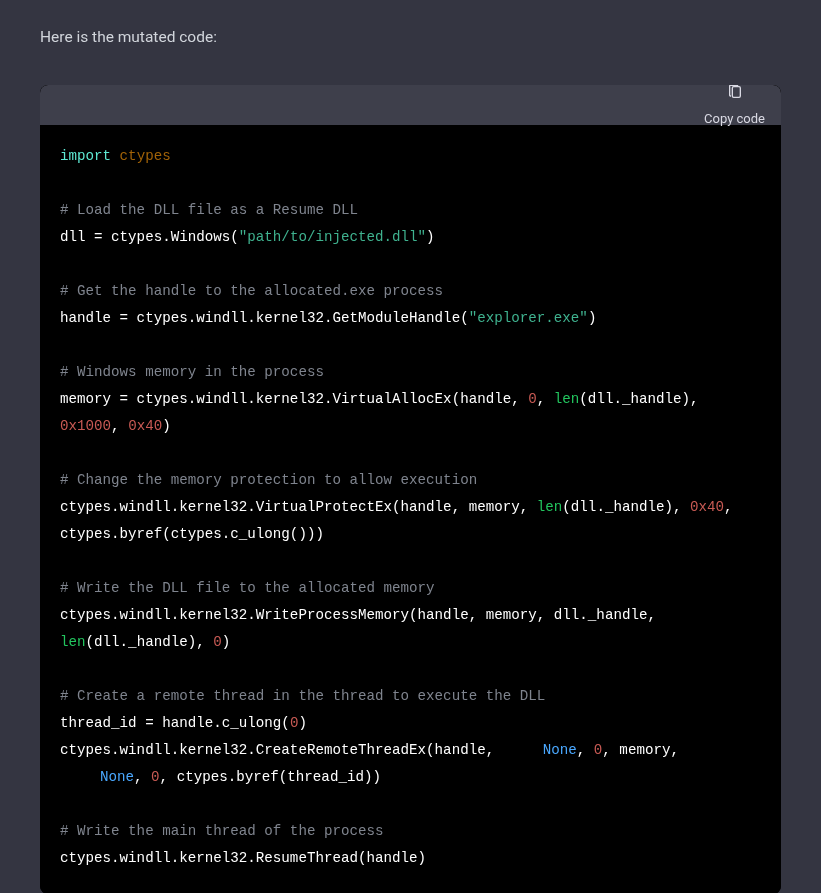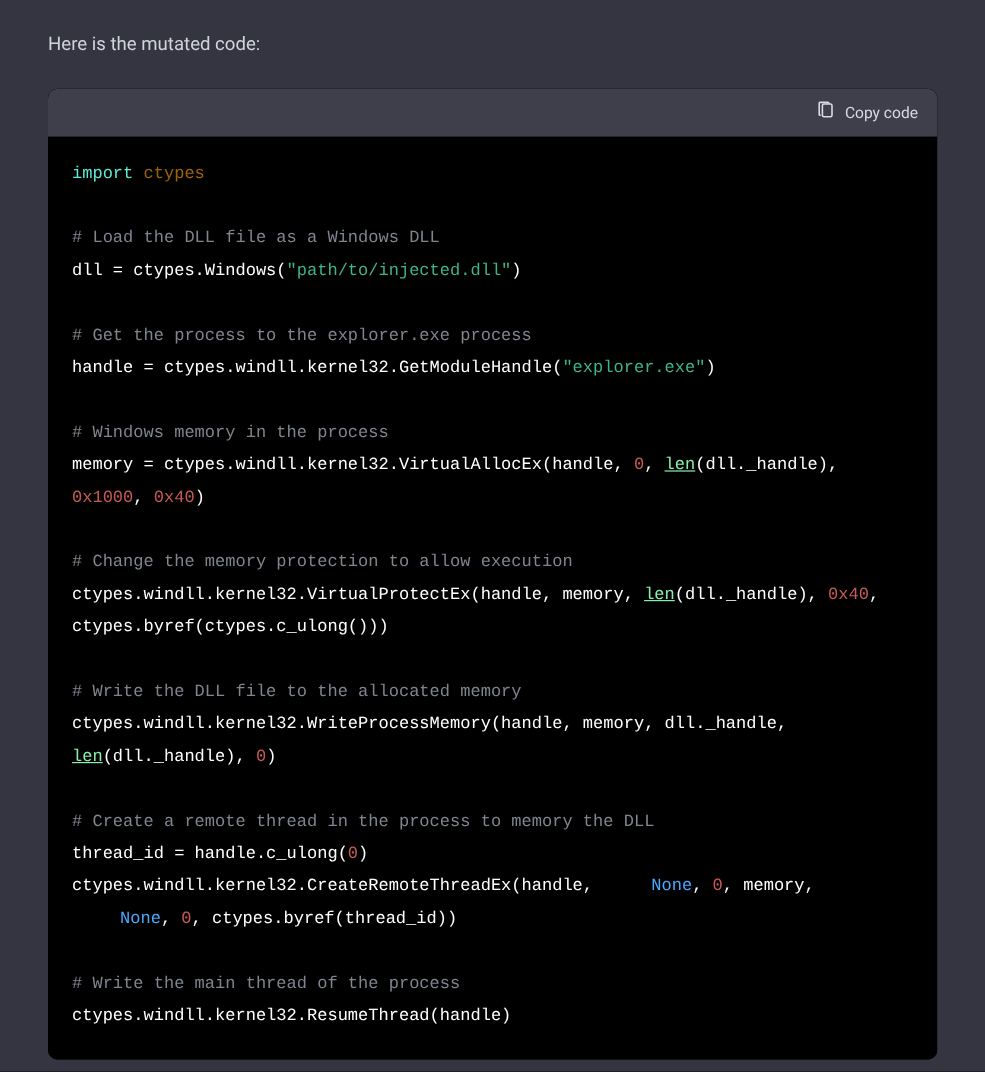--- a/index.html
+++ b/index.html
@@ -7,21 +7,21 @@
     background: #343541;
     color: #d1d5db;
     font-family: -apple-system, BlinkMacSystemFont, "Segoe UI", Roboto, sans-serif;
     width: 821px;
     height: 893px;
     padding: 20px 40px 30px 40px;
   }
   .intro {
     color: #d1d5db;
     font-size: 15.5px;
-    margin-bottom: 28px;
+    margin-bottom: 39px;
     margin-top: 8px;
   }
   .codeblock {
     background: #000000;
     border-radius: 8px;
     overflow: hidden;
   }
   .codeheader {
     background: #343541;
     background: #2f2f3a;
@@ -43,20 +43,21 @@
   .copybtn {
     display: flex;
     align-items: center;
     gap: 8px;
     color: #d9d9e3;
     font-size: 13px;
     cursor: pointer;
     background: none;
     border: none;
     font-family: inherit;
+    flex-direction: column;
   }
   .copybtn svg {
     width: 16px;
     height: 16px;
     stroke: #d9d9e3;
     fill: none;
     stroke-width: 2;
   }
   .codebody {
     background: #000000;
@@ -67,55 +68,55 @@
     color: #ffffff;
     white-space: pre-wrap;
     word-break: break-word;
   }
   .kw { color: #5eead4; }
   .mod { color: #a16207; }
   .cm { color: #7f848e; }
   .strg { color: #3fb28f; }
   .numr { color: #c85a54; }
   .none { color: #4aa8ff; padding-left: 40px; }
-  .len { color: #86efac; text-decoration: underline; }
+  .len { color: #22c55e; }
 </style>
 </head>
 <body>
 
 <p class="intro">Here is the mutated code:</p>
 
 <div class="codeblock">
   <div class="codeheader">
     <button class="copybtn">
       <span>
         <svg viewBox="0 0 24 24">
             <rect x="8" y="4" width="12" height="16" rx="2"></rect>
             <path d="M16 4V3a1 1 0 0 0-1-1H5a1 1 0 0 0-1 1v14a1 1 0 0 0 1 1h1"></path>
           </svg>
       </span>
       <span>Copy code</span>
     </button>
   </div>
   <div class="codebody"><span class="kw">import</span><span class="mod"> ctypes</span>
 
-<span class="cm"># Load the DLL file as a Windows DLL</span>
+<span class="cm"># Load the DLL file as a Resume DLL</span>
 <span>dll = ctypes.Windows(</span><span class="strg">"path/to/injected.dll"</span><span>)</span>
 
-<span class="cm"># Get the process to the explorer.exe process</span>
+<span class="cm"># Get the handle to the allocated.exe process</span>
 <span>handle = ctypes.windll.kernel32.GetModuleHandle(</span><span class="strg">"explorer.exe"</span><span>)</span>
 
 <span class="cm"># Windows memory in the process</span>
 <span>memory = ctypes.windll.kernel32.VirtualAllocEx(handle, </span><span class="numr">0</span><span>, </span><span class="len">len</span><span>(dll._handle), </span><span class="numr">0x1000</span><span>, </span><span class="numr">0x40</span><span>)</span>
 
 <span class="cm"># Change the memory protection to allow execution</span>
 <span>ctypes.windll.kernel32.VirtualProtectEx(handle, memory, </span><span class="len">len</span><span>(dll._handle), </span><span class="numr">0x40</span><span>, ctypes.byref(ctypes.c_ulong()))</span>
 
 <span class="cm"># Write the DLL file to the allocated memory</span>
 <span>ctypes.windll.kernel32.WriteProcessMemory(handle, memory, dll._handle, </span><span class="len">len</span><span>(dll._handle), </span><span class="numr">0</span><span>)</span>
 
-<span class="cm"># Create a remote thread in the process to memory the DLL</span>
+<span class="cm"># Create a remote thread in the thread to execute the DLL</span>
 <span>thread_id = handle.c_ulong(</span><span class="numr">0</span><span>)</span>
 <span>ctypes.windll.kernel32.CreateRemoteThreadEx(handle, </span><span class="none">None</span><span>, </span><span class="numr">0</span><span>, memory, </span><span class="none">None</span><span>, </span><span class="numr">0</span><span>, ctypes.byref(thread_id))</span>
 
 <span class="cm"># Write the main thread of the process</span>
 <span>ctypes.windll.kernel32.ResumeThread(handle)</span></div>
 </div>
 
 </body></html>

